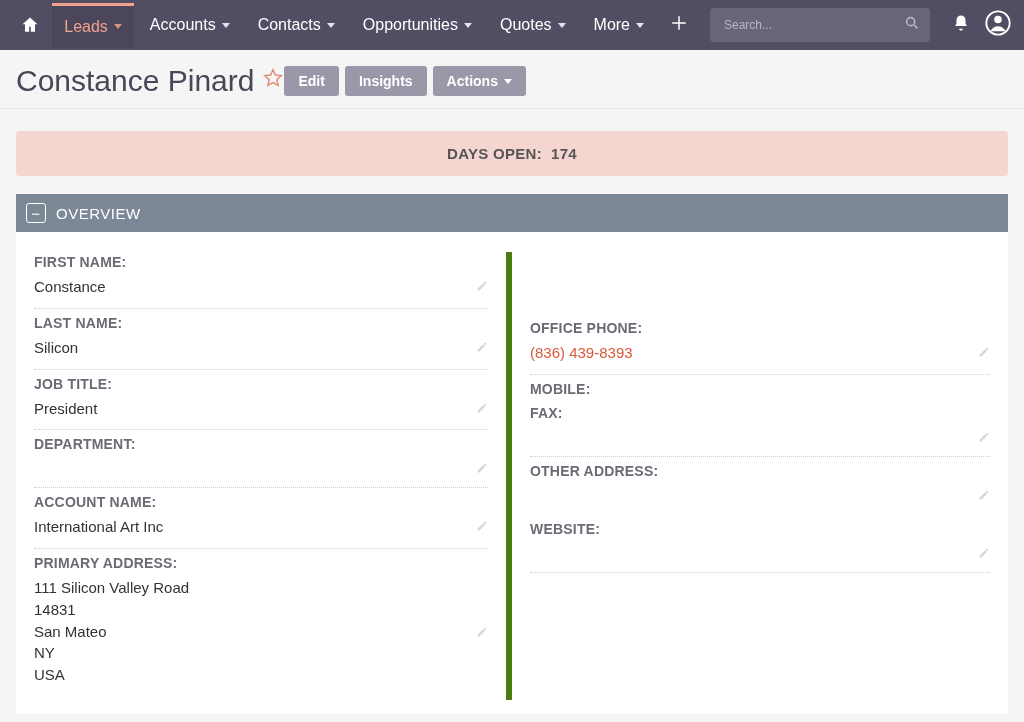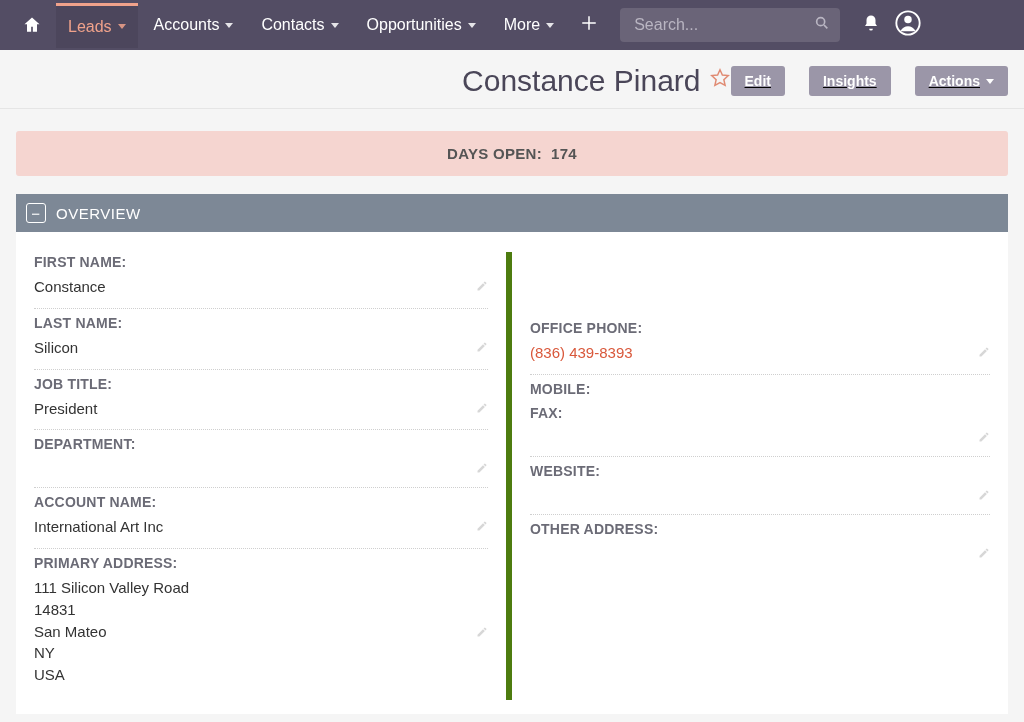--- a/index.html
+++ b/index.html
@@ -45,48 +45,48 @@
       position: relative;
     }
     .nav-search input {
       width: 100%;
       height: 34px;
       background: #6a6478;
       border: none;
       border-radius: 4px;
       padding: 0 36px 0 14px;
       color: #fff;
-      font-size: 16px;
+      font-size: 12px;
     }
     .nav-search input::placeholder { color: #b9b5c2; }
     .search-icon {
       position: absolute;
       right: 10px; top: 50%;
       transform: translateY(-50%);
       color: #b9b5c2;
     }
     .nav-right { display: flex; align-items: center; gap: 14px; margin-left: 18px; color: #fff; }
     
     .page-header {
       display: flex;
       align-items: center;
-      justify-content: flex-end;
+      justify-content: flex-start;
       padding: 14px 16px 10px 16px;
       border-bottom: 1px solid #e5e5e5;
     }
     .page-title {
       font-size: 30px;
       font-weight: 400;
       color: #4a4658;
       display: flex;
       align-items: center;
       gap: 8px;
     }
     .star-icon { color: #e08b73; font-size: 24px; }
-    .header-buttons { display: flex; gap: 24px; text-decoration: underline; }
+    .header-buttons { display: flex; gap: 6px; }
     .btn {
       background: #9b96a8;
       color: #fff;
       border: none;
       border-radius: 3px;
       padding: 7px 14px;
       font-size: 14px;
       font-weight: 600;
       cursor: pointer;
       display: flex;
@@ -188,20 +188,24 @@
   <div class="nav-item">
     <span>Accounts</span>
     <span class="nav-caret"></span>
   </div>
   <div class="nav-item">
     <span>Contacts</span>
     <span class="nav-caret"></span>
   </div>
   <div class="nav-item">
     <span>Opportunities</span>
+    <span class="nav-caret"></span>
+  </div>
+  <div class="nav-item">
+    <span>Quotes</span>
     <span class="nav-caret"></span>
   </div>
   <div class="nav-item">
     <span>More</span>
     <span class="nav-caret"></span>
   </div>
   <div class="nav-plus">
     <svg width="18" height="18" viewBox="0 0 24 24" fill="#fff">
         <path d="M11 3h2v8h8v2h-8v8h-2v-8H3v-2h8z"></path>
       </svg>
@@ -345,31 +349,31 @@
     <div class="field">
       <div class="field-label">FAX:</div>
       <div class="field-row">
         <span class="field-value"></span>
         <span class="pencil"><svg width="12" height="12" viewBox="0 0 24 24" fill="currentColor">
               <path d="M3 17.25V21h3.75l11-11-3.75-3.75-11 11zM20.7 7.04a1 1 0 000-1.41l-2.34-2.34a1 1 0 00-1.41 0l-1.83 1.83 3.75 3.75 1.83-1.83z"></path>
             </svg></span>
       </div>
     </div>
     <div class="field">
-      <div class="field-label">WEBSITE:</div>
-      <div class="field-row">
-        <span class="field-value"></span>
-        <span class="pencil"><svg width="12" height="12" viewBox="0 0 24 24" fill="currentColor">
-              <path d="M3 17.25V21h3.75l11-11-3.75-3.75-11 11zM20.7 7.04a1 1 0 000-1.41l-2.34-2.34a1 1 0 00-1.41 0l-1.83 1.83 3.75 3.75 1.83-1.83z"></path>
-            </svg></span>
-      </div>
-    </div>
-    <div class="field">
       <div class="field-label">OTHER ADDRESS:</div>
       <div class="field-row" style="border-bottom:none;">
         <span class="field-value"></span>
         <span class="pencil"><svg width="12" height="12" viewBox="0 0 24 24" fill="currentColor">
               <path d="M3 17.25V21h3.75l11-11-3.75-3.75-11 11zM20.7 7.04a1 1 0 000-1.41l-2.34-2.34a1 1 0 00-1.41 0l-1.83 1.83 3.75 3.75 1.83-1.83z"></path>
             </svg></span>
       </div>
     </div>
+    <div class="field">
+      <div class="field-label">WEBSITE:</div>
+      <div class="field-row">
+        <span class="field-value"></span>
+        <span class="pencil"><svg width="12" height="12" viewBox="0 0 24 24" fill="currentColor">
+              <path d="M3 17.25V21h3.75l11-11-3.75-3.75-11 11zM20.7 7.04a1 1 0 000-1.41l-2.34-2.34a1 1 0 00-1.41 0l-1.83 1.83 3.75 3.75 1.83-1.83z"></path>
+            </svg></span>
+      </div>
+    </div>
   </div>
 </div>
 
 </body></html>

